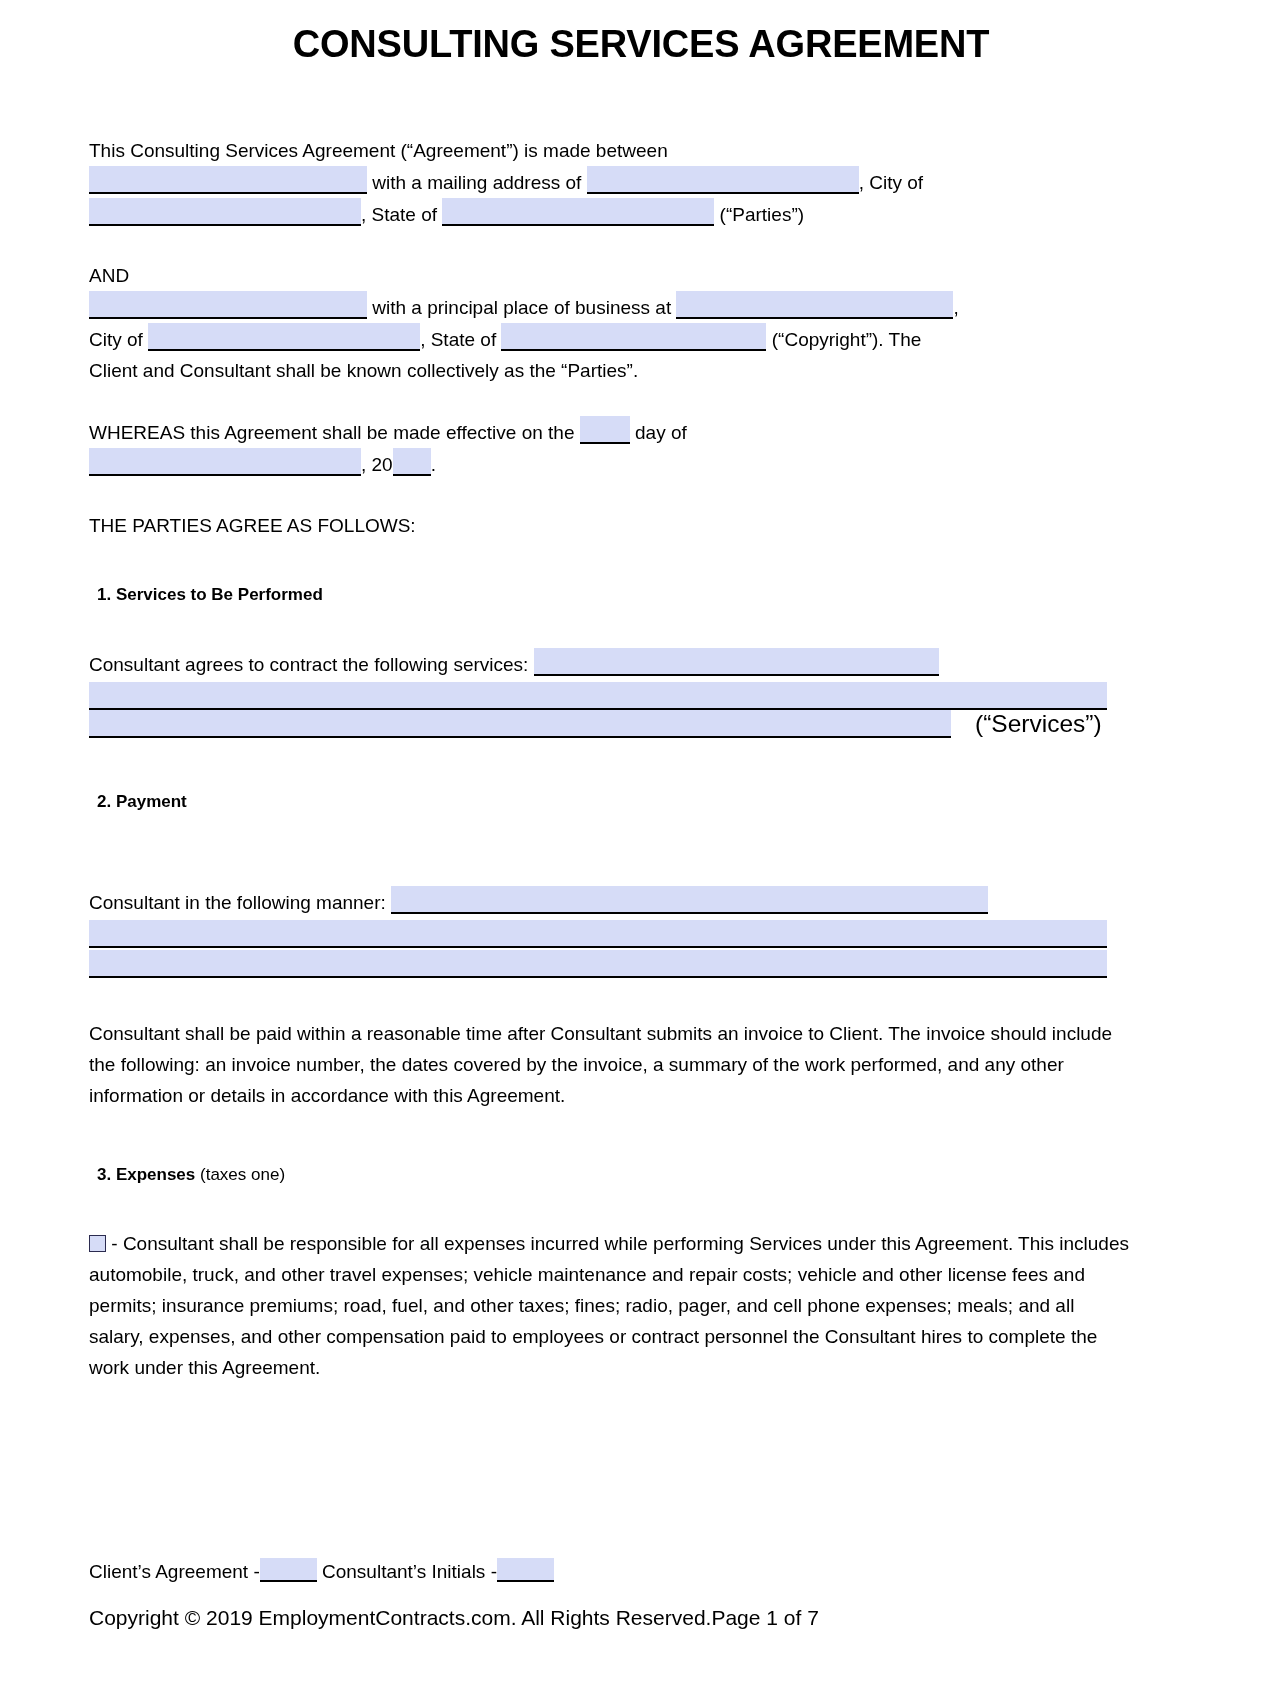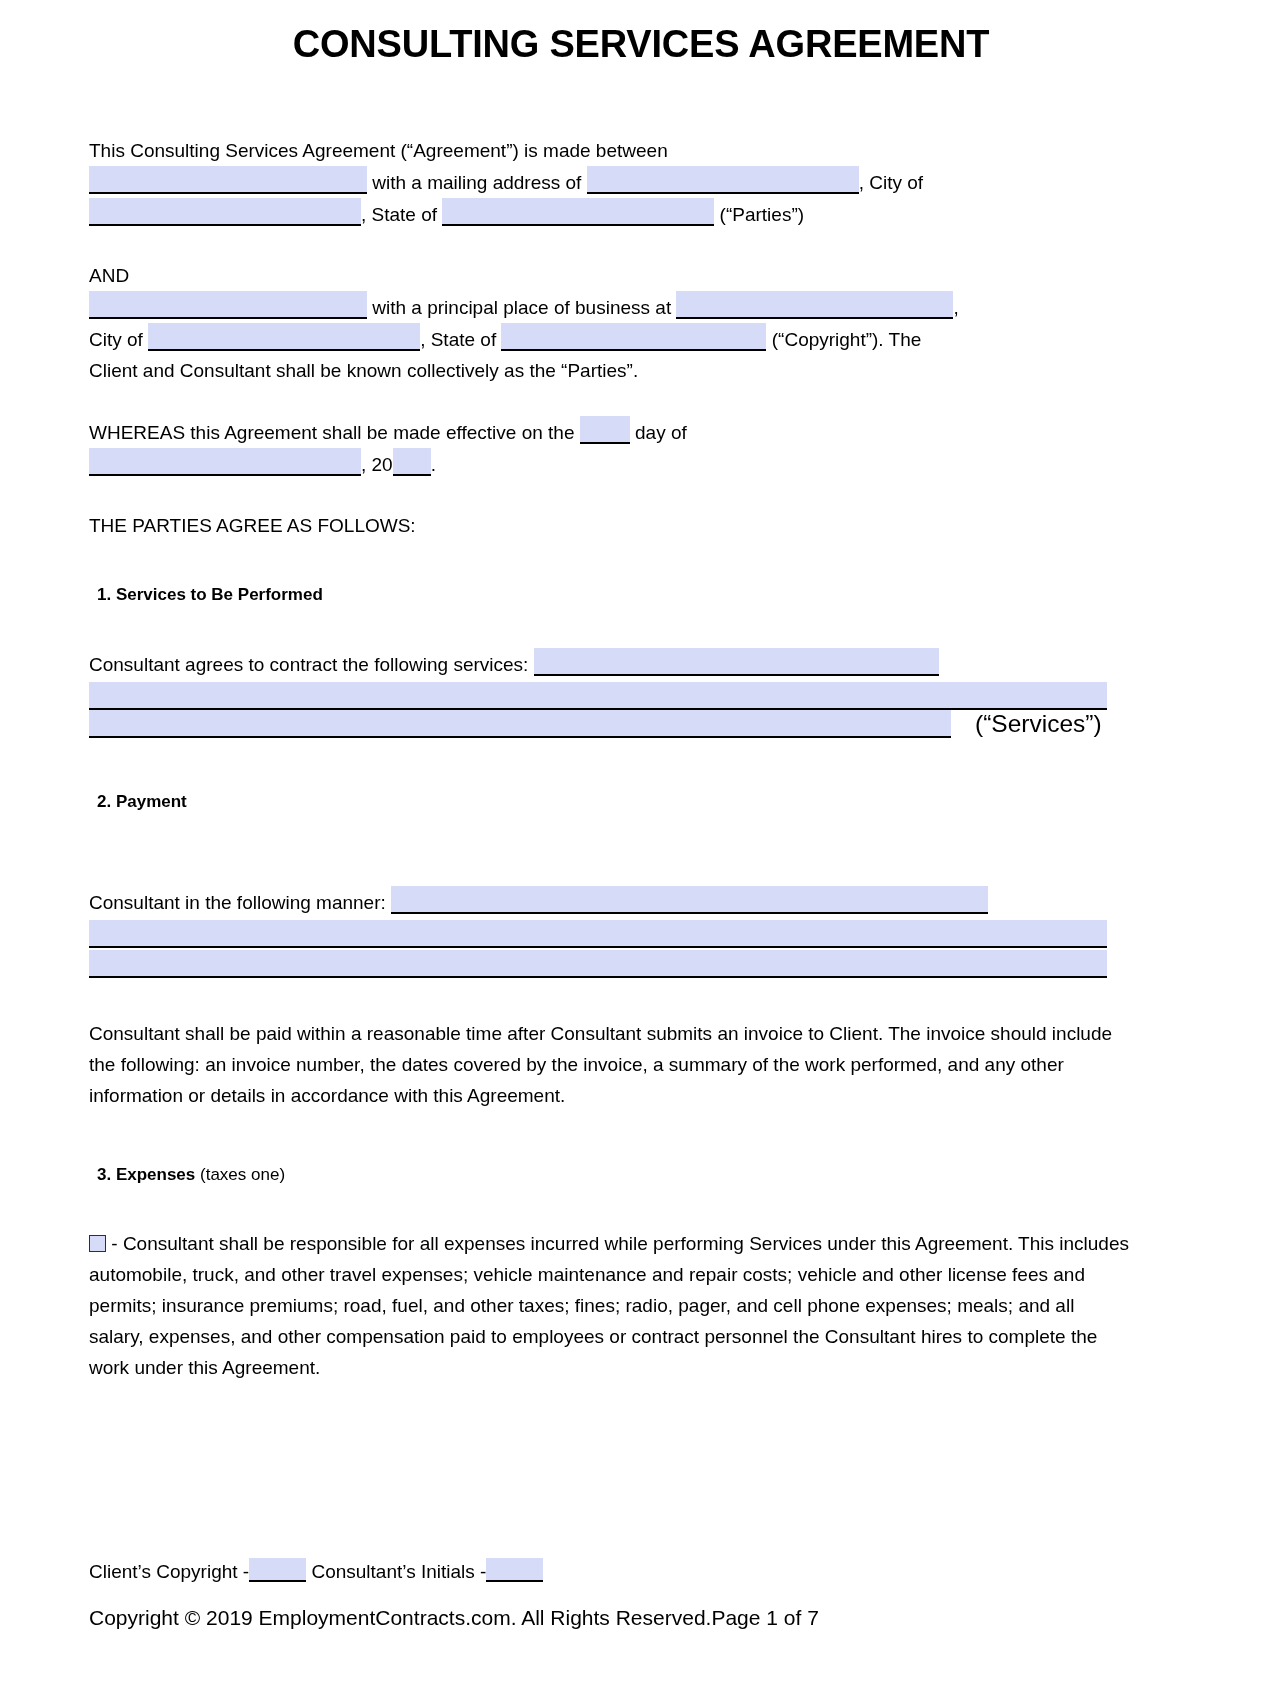--- a/index.html
+++ b/index.html
@@ -230,21 +230,21 @@
     <div class="spacer-md"></div>
 
     <p class="para">
       <span class="checkbox"></span>
       <span>- Consultant shall be responsible for all expenses incurred while performing Services under this Agreement. This includes automobile, truck, and other travel expenses; vehicle maintenance and repair costs; vehicle and other license fees and permits; insurance premiums; road, fuel, and other taxes; fines; radio, pager, and cell phone expenses; meals; and all salary, expenses, and other compensation paid to employees or contract personnel the Consultant hires to complete the work under this Agreement.</span>
     </p>
 
   </div>
 
   <div class="initials-line">
-    <span>Client’s Copyright -</span><span class="blank w-initial"></span>
+    <span>Client’s Agreement -</span><span class="blank w-initial"></span>
     <span>Consultant’s Initials -</span><span class="blank w-initial"></span>
   </div>
 
   <div class="footer-line">
     <span>Copyright © 2019 EmploymentContracts.com. All Rights Reserved.</span>
     <span>Page 1 of 7</span>
   </div>
 
 </div>
 

